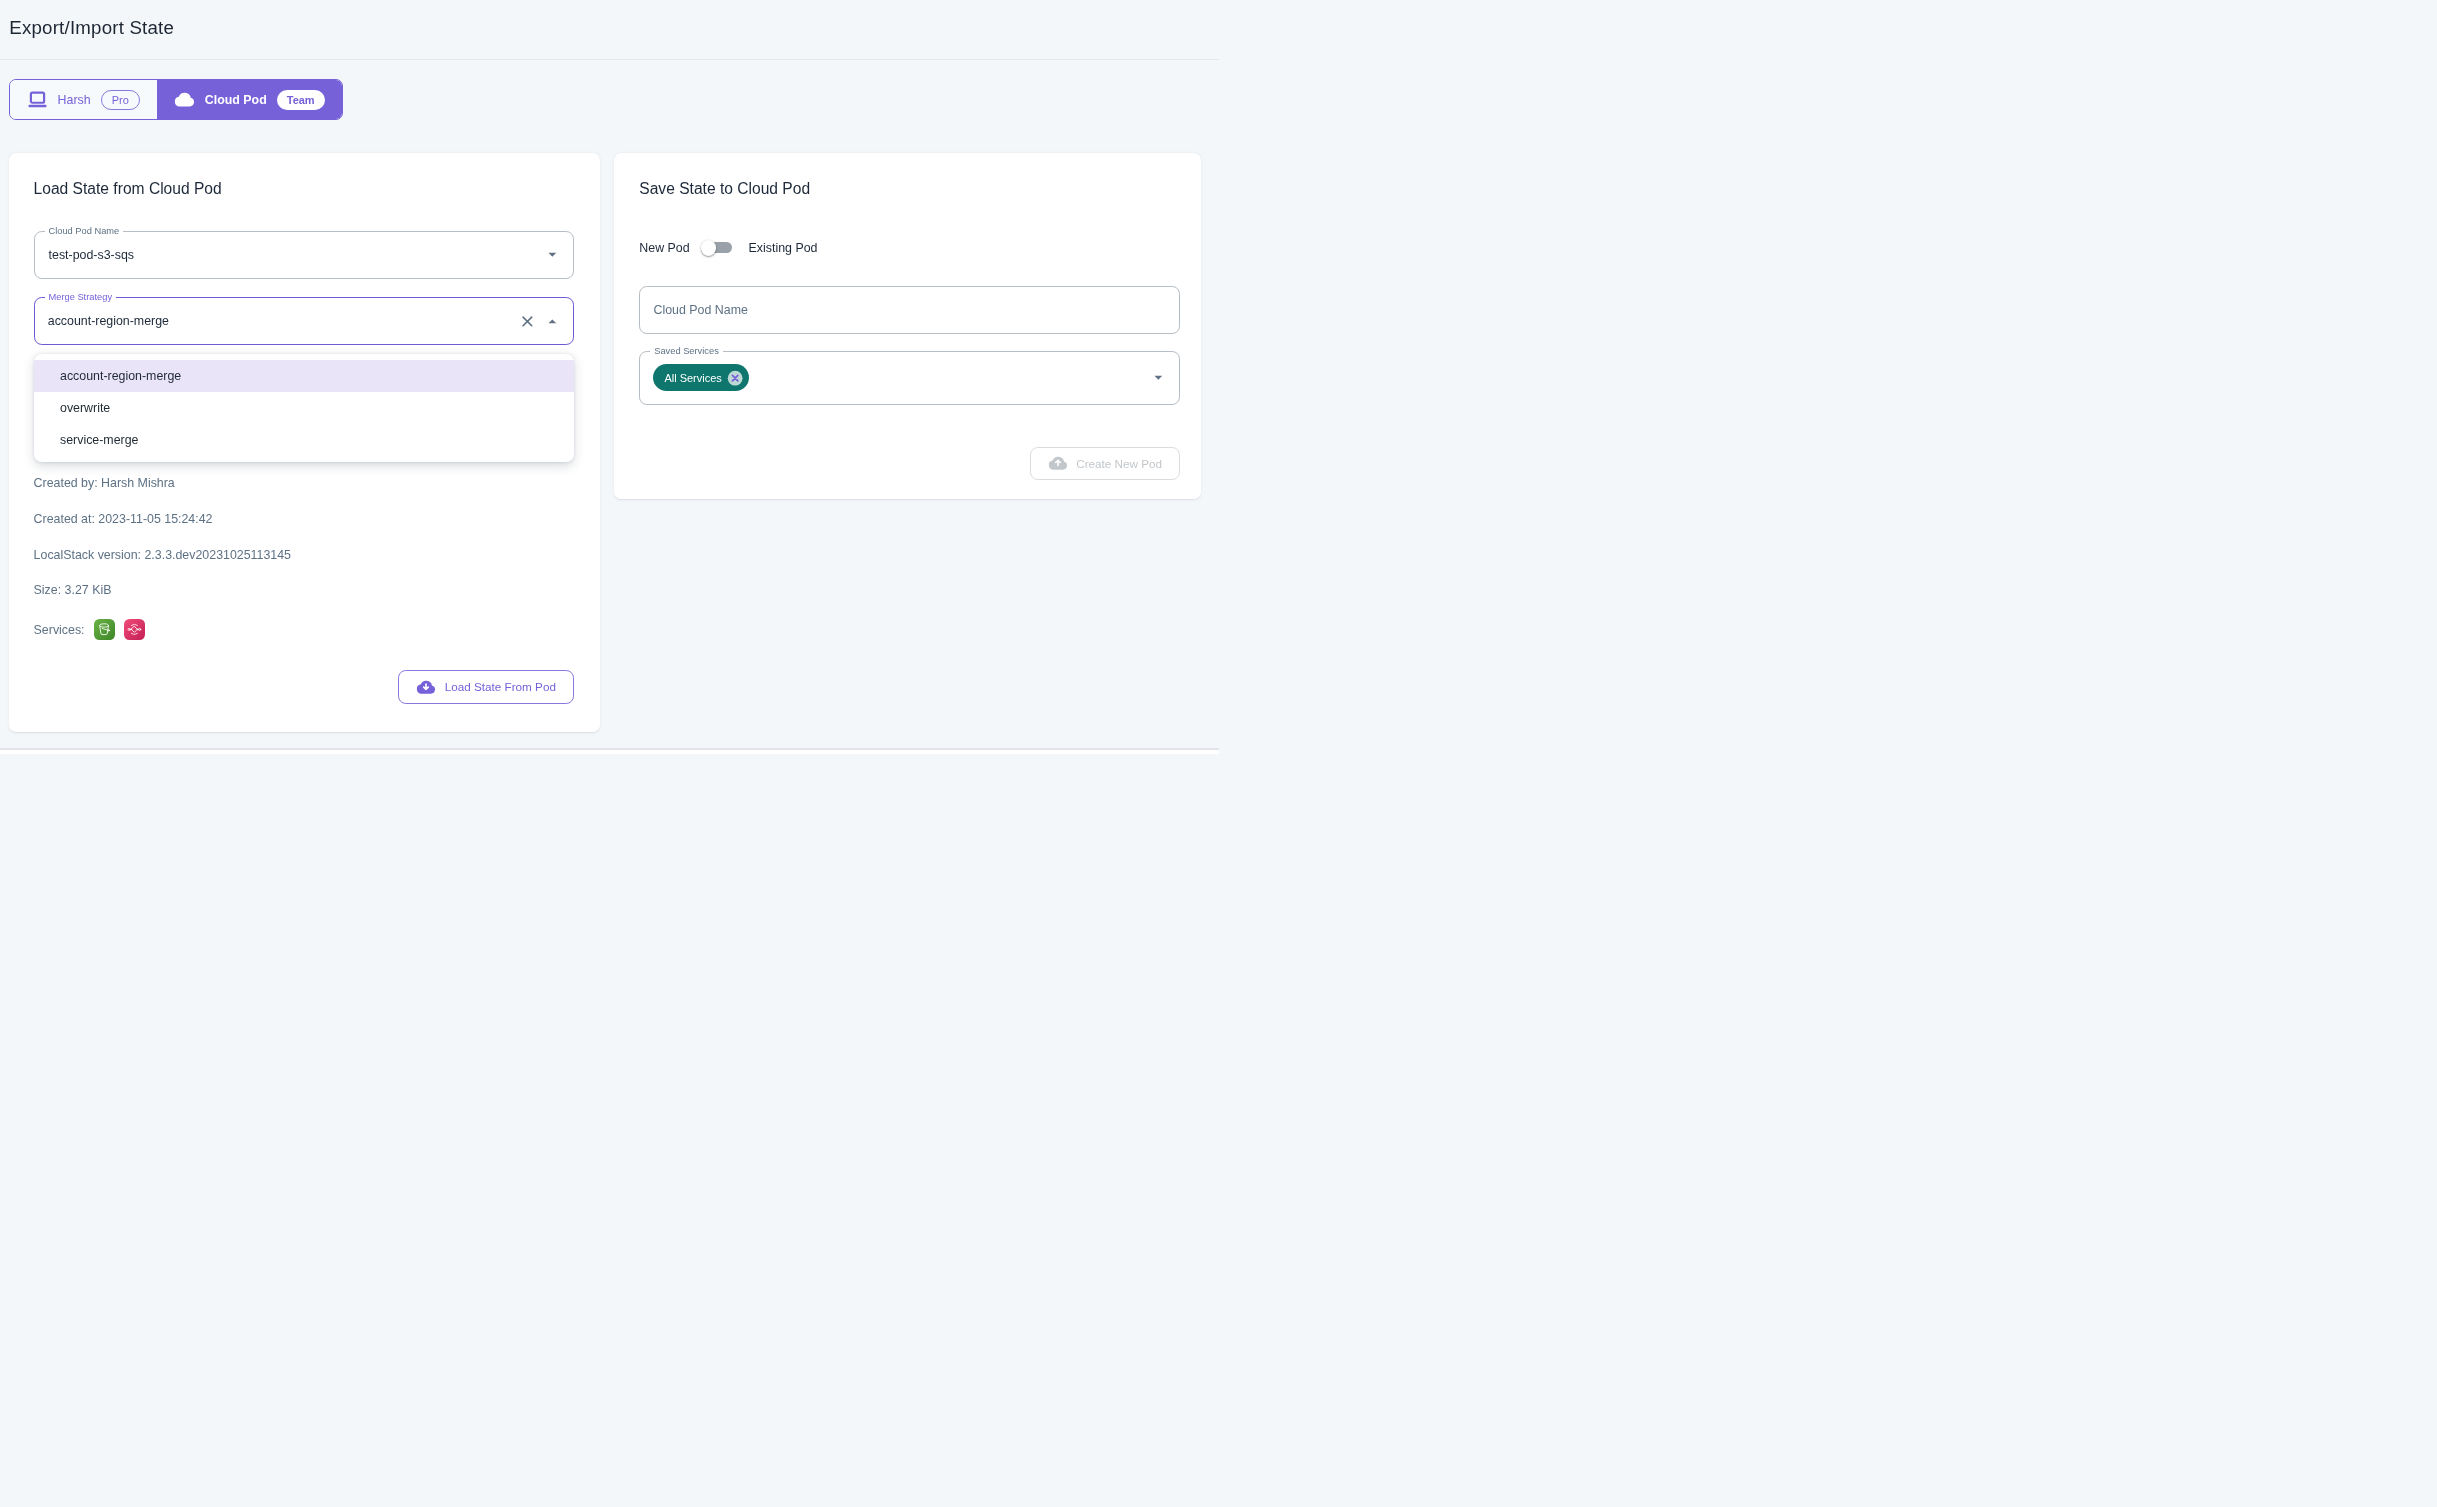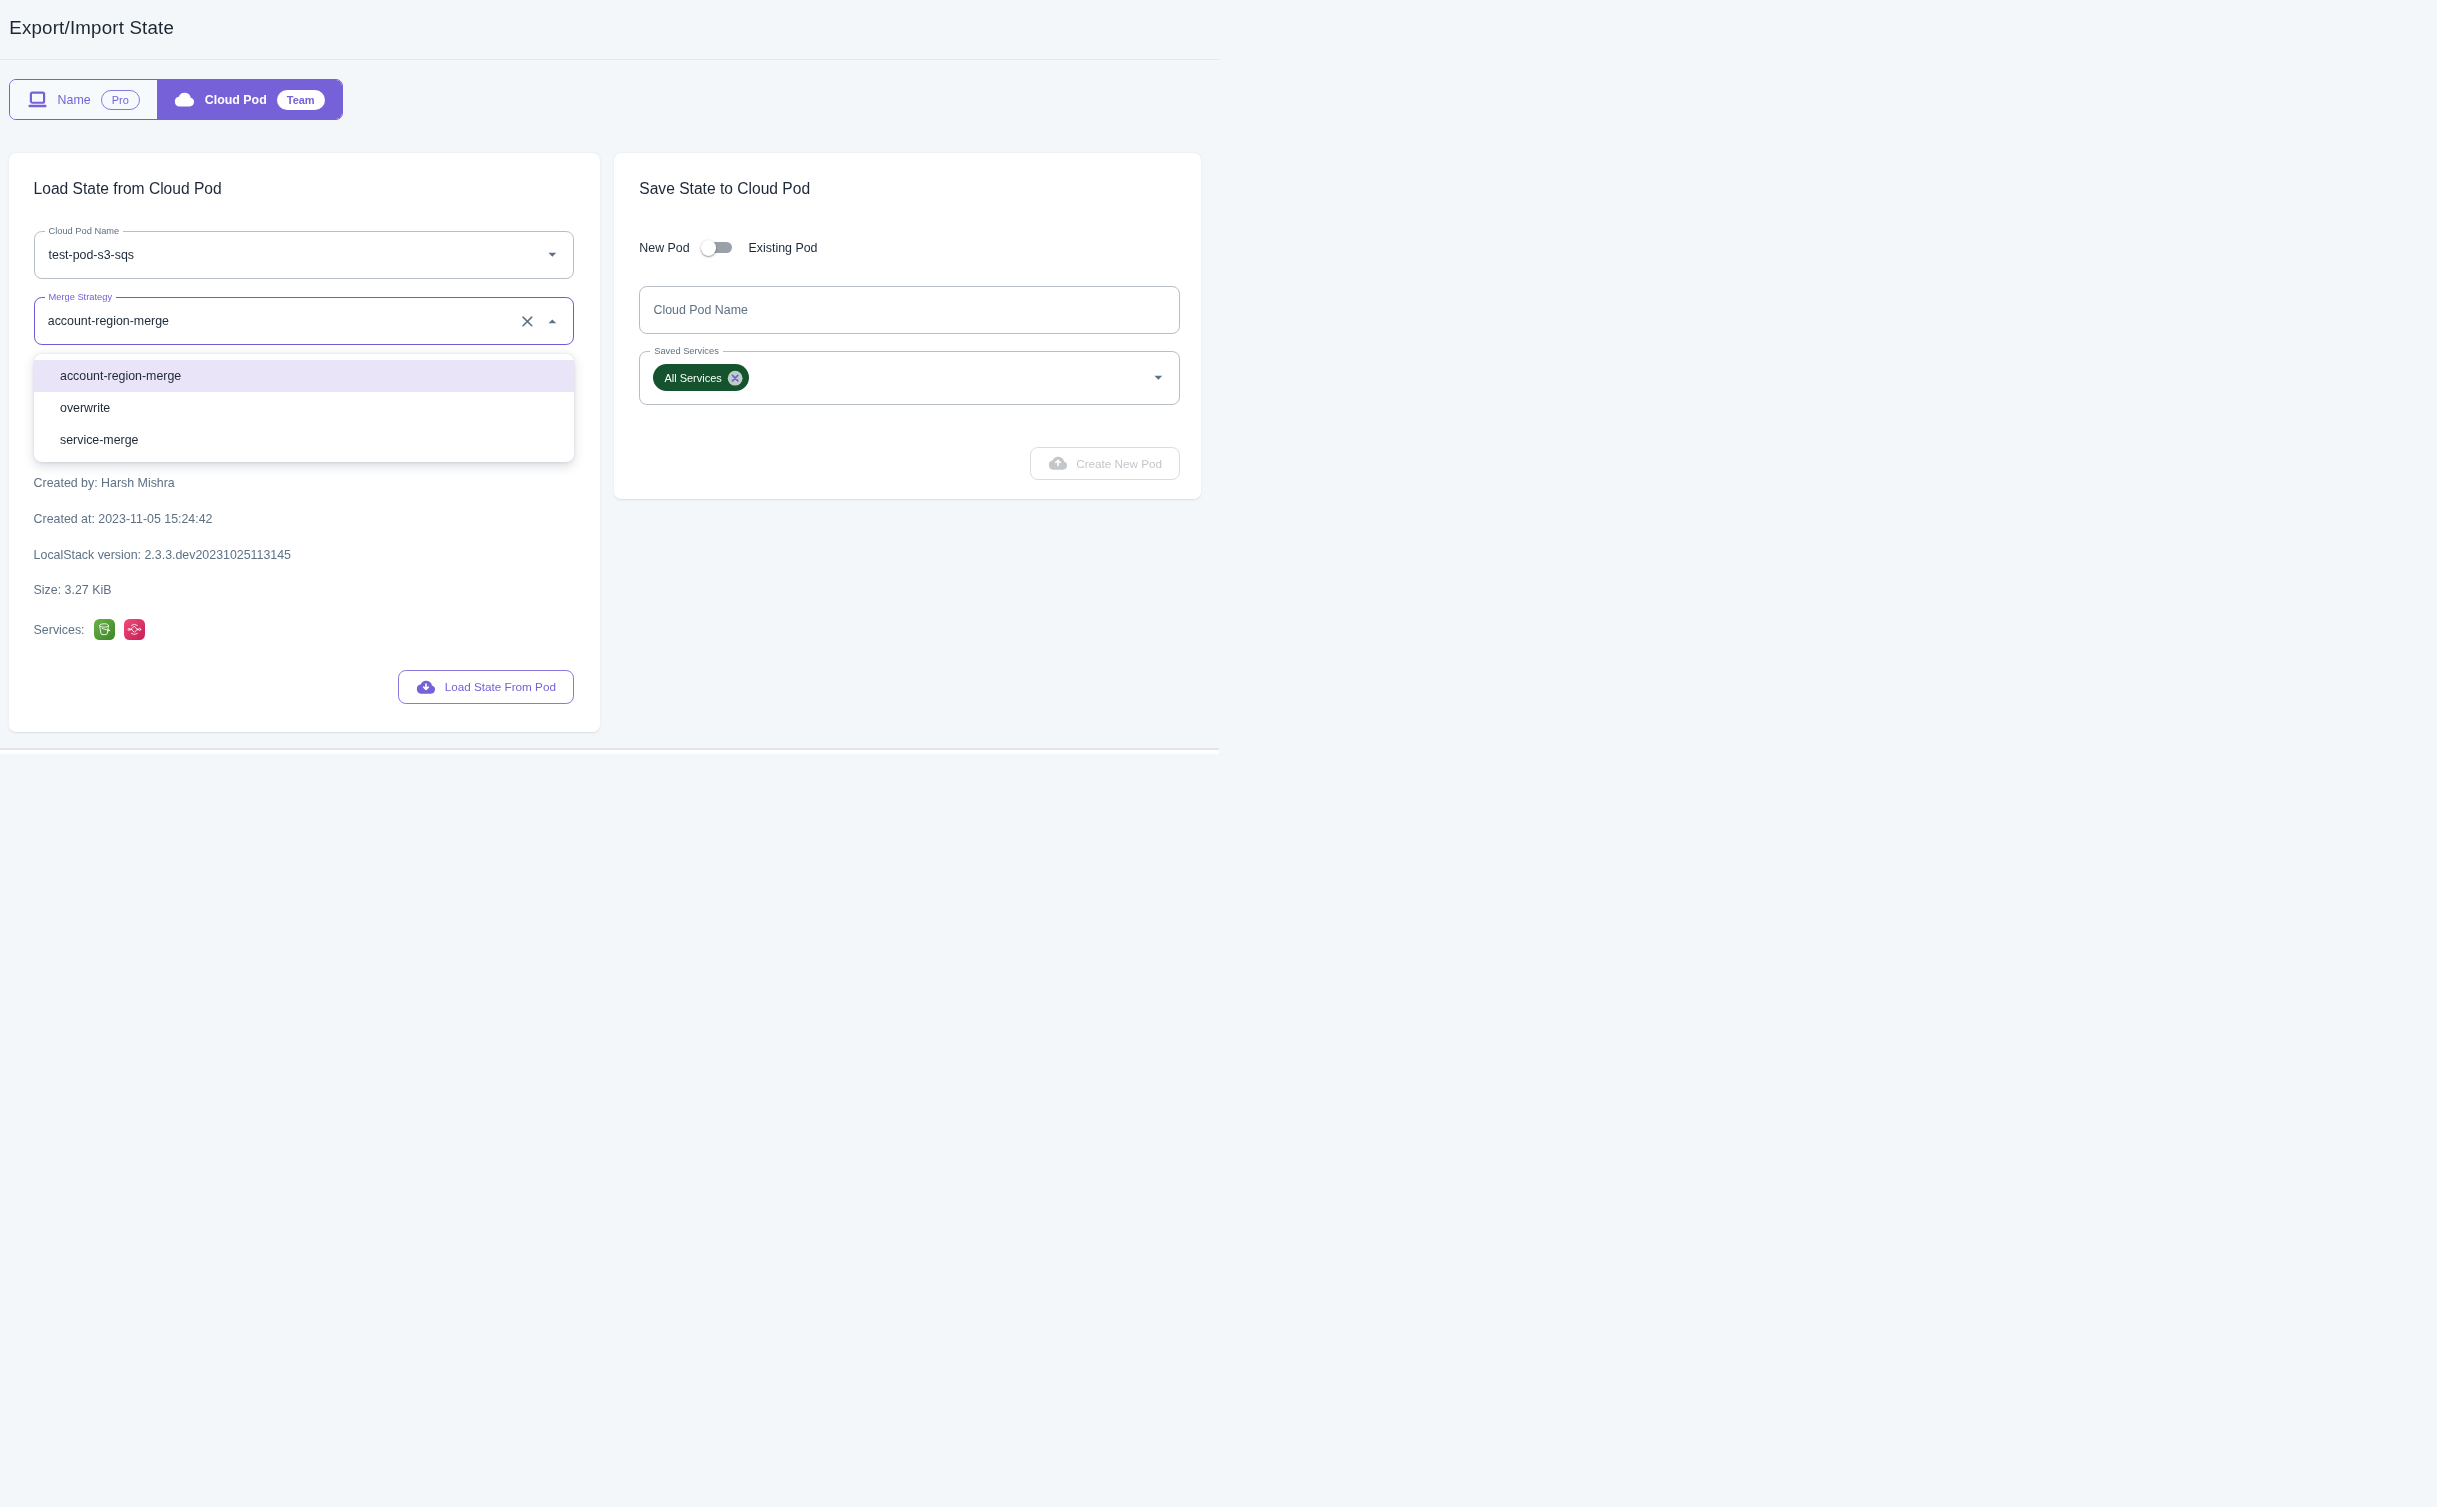--- a/index.html
+++ b/index.html
@@ -68,21 +68,21 @@
   .pod-type-row { display:flex; align-items:center; gap:11px; margin-bottom:28px; height:20px; }
   .pod-type-row .tlabel { font-size:12.4px; color:#1d2939; }
   .switch { position:relative; width:37px; height:20px; flex:0 0 auto; cursor:pointer; }
   .switch .track { position:absolute; top:4.7px; left:5.4px; width:26.4px; height:11px; border-radius:5.4px; background:#9aa1a8; }
   .switch .knob { position:absolute; top:2.3px; left:0; width:15.6px; height:15.6px; border-radius:50%; background:#fff; box-shadow:0 0.8px 2.3px rgba(0,0,0,.35), 0 0.8px 0.8px rgba(0,0,0,.2); }
 
   .name-input { margin-bottom:17px; }
   .name-input input::placeholder { color:#5d7184; opacity:1; }
 
   .saved-services { height:54px; margin-bottom:42px; }
-  .chip { display:inline-flex; align-items:center; gap:5.4px; background:#14532d; color:#fff; height:27px; border-radius:14px; padding:0 5.4px 0 11.7px; margin-left:12.4px; font-size:11px; }
+  .chip { display:inline-flex; align-items:center; gap:5.4px; background:#0f766e; color:#fff; height:27px; border-radius:14px; padding:0 5.4px 0 11.7px; margin-left:12.4px; font-size:11px; }
   .chip .chip-label { font-size:11px; }
 
   .right-footer { display:flex; justify-content:flex-end; }
 
   
   .bottom-strip { position:absolute; left:0; right:0; bottom:0; height:6.2px; background:#ffffff; border-top:2.3px solid #e2e4e9; }
 </style>
 </head>
 <body>
 
@@ -95,21 +95,21 @@
 
 
 <div class="mode-toggle">
   <div class="mode-seg local">
     <span style="display:flex">
       <svg width="21" height="18" viewBox="0 0 27 23">
           <rect x="5" y="2" width="17" height="13" rx="2" fill="none" stroke="#7661d9" stroke-width="2.8"></rect>
           <rect x="2" y="17.5" width="23" height="3.2" rx="1" fill="#7661d9"></rect>
         </svg>
     </span>
-    <span class="seg-label">Name</span>
+    <span class="seg-label">Harsh</span>
     <span class="badge-pro">Pro</span>
   </div>
   <div class="mode-seg cloud">
     <span style="display:flex">
       <svg width="21" height="14.8" viewBox="0 0 27 19">
           <path d="M7.2 18.5a6.2 6.2 0 0 1-1-12.3A8 8 0 0 1 21.6 7.5a5.6 5.6 0 0 1-1.4 11z" fill="#ffffff"></path>
         </svg>
     </span>
     <span class="seg-label">Cloud Pod</span>
     <span class="badge-team">Team</span>

